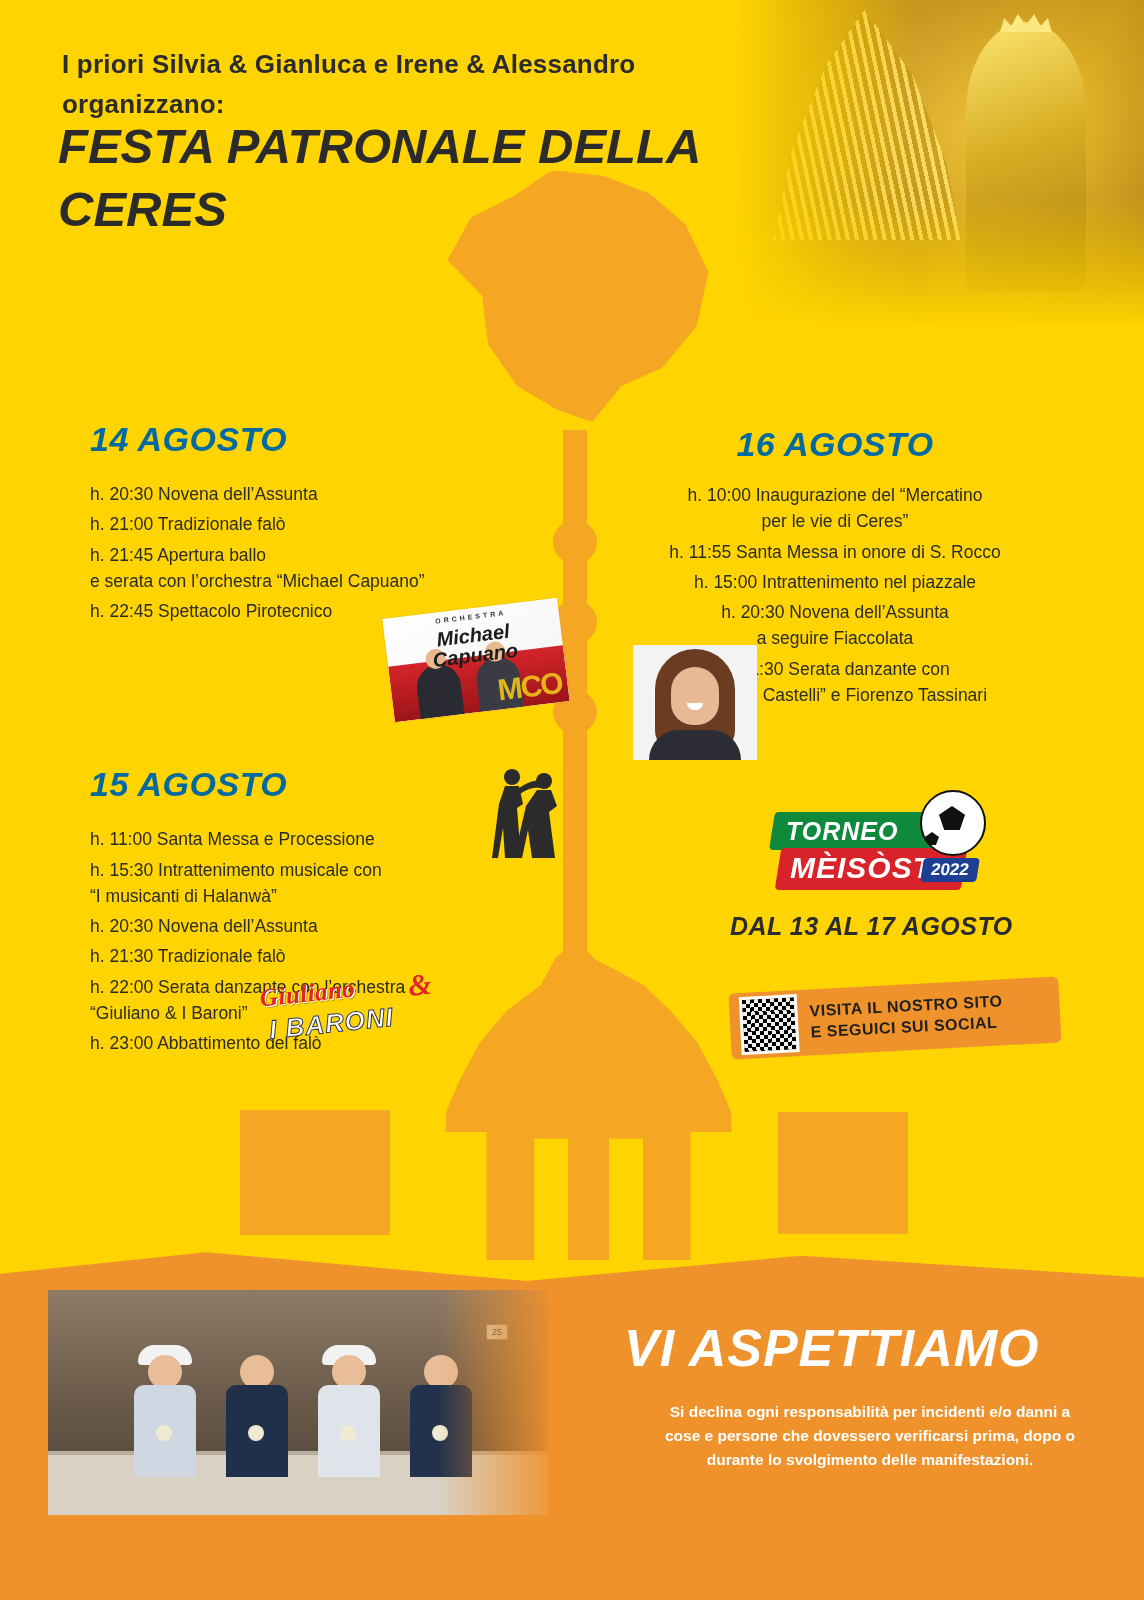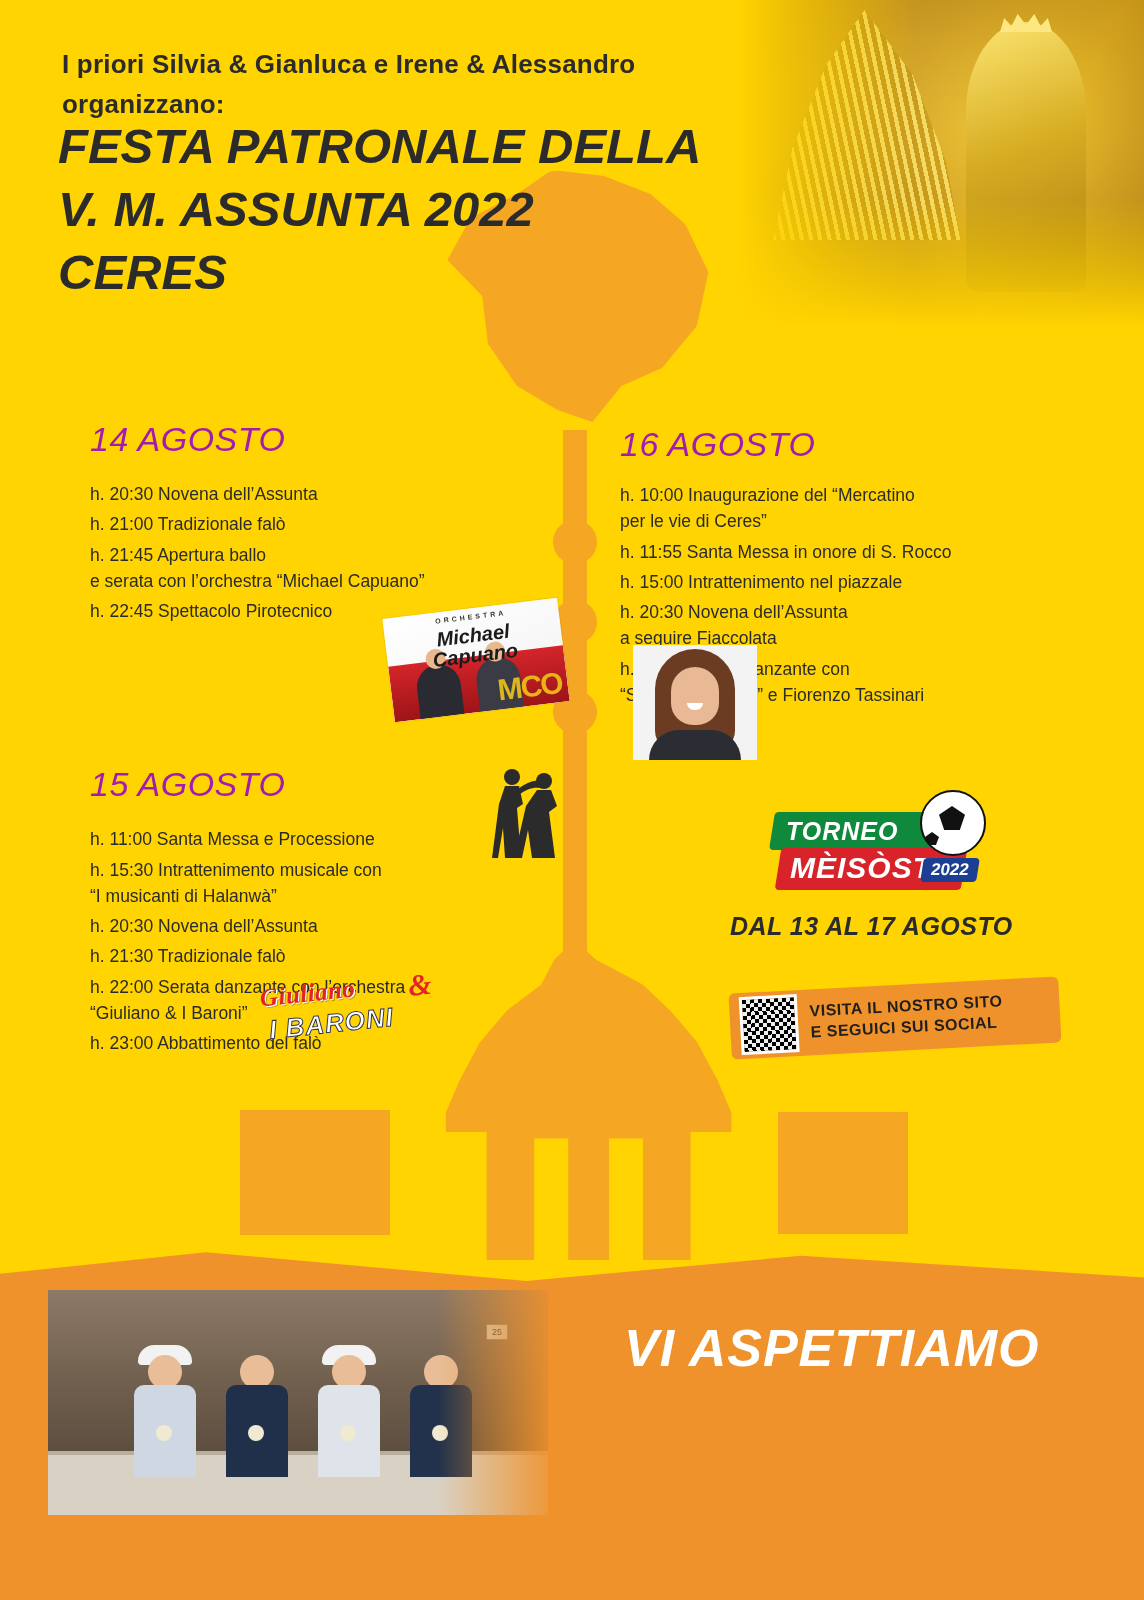--- a/index.html
+++ b/index.html
@@ -439,27 +439,27 @@
     font-weight: 800;
     font-style: italic;
     letter-spacing: 0px;
     line-height: 1.08;
   }
   .title .l1 { font-size: 49px; display: block; }
   .title .l2 { font-size: 49px; display: block; margin-top: 10px; }
   .title .l3 { font-size: 49px; display: block; margin-top: 10px; }
 
   .col-left { position: absolute; left: 90px; top: 420px; width: 430px; }
-  .col-right { position: absolute; left: 620px; top: 425px; width: 470px; text-align: left; }
+  .col-right { position: absolute; left: 600px; top: 425px; width: 470px; text-align: center; }
 
   .day-head {
     font-size: 34px;
-    font-weight: 400;
+    font-weight: 700;
     font-style: italic;
-    color: #a21caf;
+    color: #0369a1;
     letter-spacing: .5px;
     margin: 0 0 22px 0;
   }
   .day-head.d15 { margin-top: 9px; }
   .events { margin: 0; }
   .event {
     font-size: 17.5px;
     font-weight: 400;
     color: #2b2b2b;
     line-height: 1.5;
@@ -532,21 +532,20 @@
     <div class="stack"></div>
     <div class="figure"></div>
     <div class="fade-left"></div>
     <div class="fade-bottom"></div>
   </div>
 
   <div class="organizers">I priori Silvia &amp; Gianluca e Irene &amp; Alessandro organizzano:</div>
 
   <div class="title">
     <span class="l1">FESTA PATRONALE DELLA</span>
-    <span class="l2">V. M. ASSUNTA 2022</span>
     <span class="l3">CERES</span>
   </div>
 
   <div class="col-left">
 
     <div>
       <div class="day-head">14 AGOSTO</div>
       <div class="events">
         <div class="event">
           <span>h. 20:30 Novena dell’Assunta</span>
@@ -694,14 +693,15 @@
     </div>
     <div class="gp-person" style="left:354px">
       <div class="head"></div>
       <div class="torso" style="background:#22324c"></div>
         <div class="flower"></div>
     </div>
     <div class="fade-r"></div>
   </div>
 
   <div class="vi-aspettiamo">VI ASPETTIAMO</div>
+  <div class="disclaimer">Si declina ogni responsabilità per incidenti e/o danni a cose e persone che dovessero verificarsi prima, dopo o durante lo svolgimento delle manifestazioni.</div>
 
 </div>
 
 </body></html>

